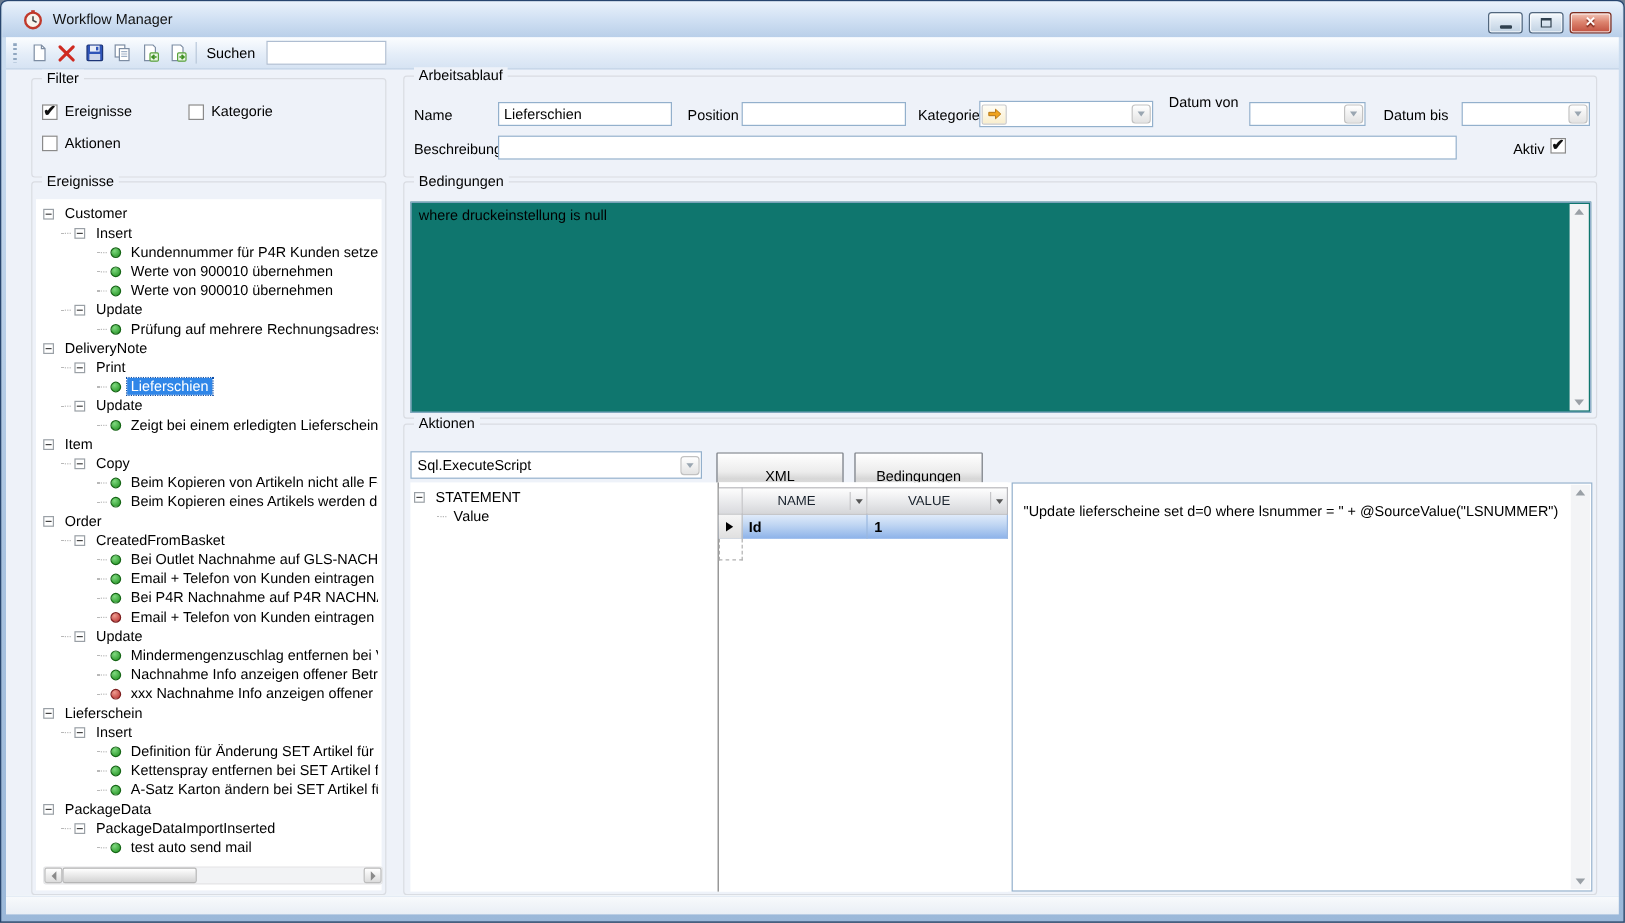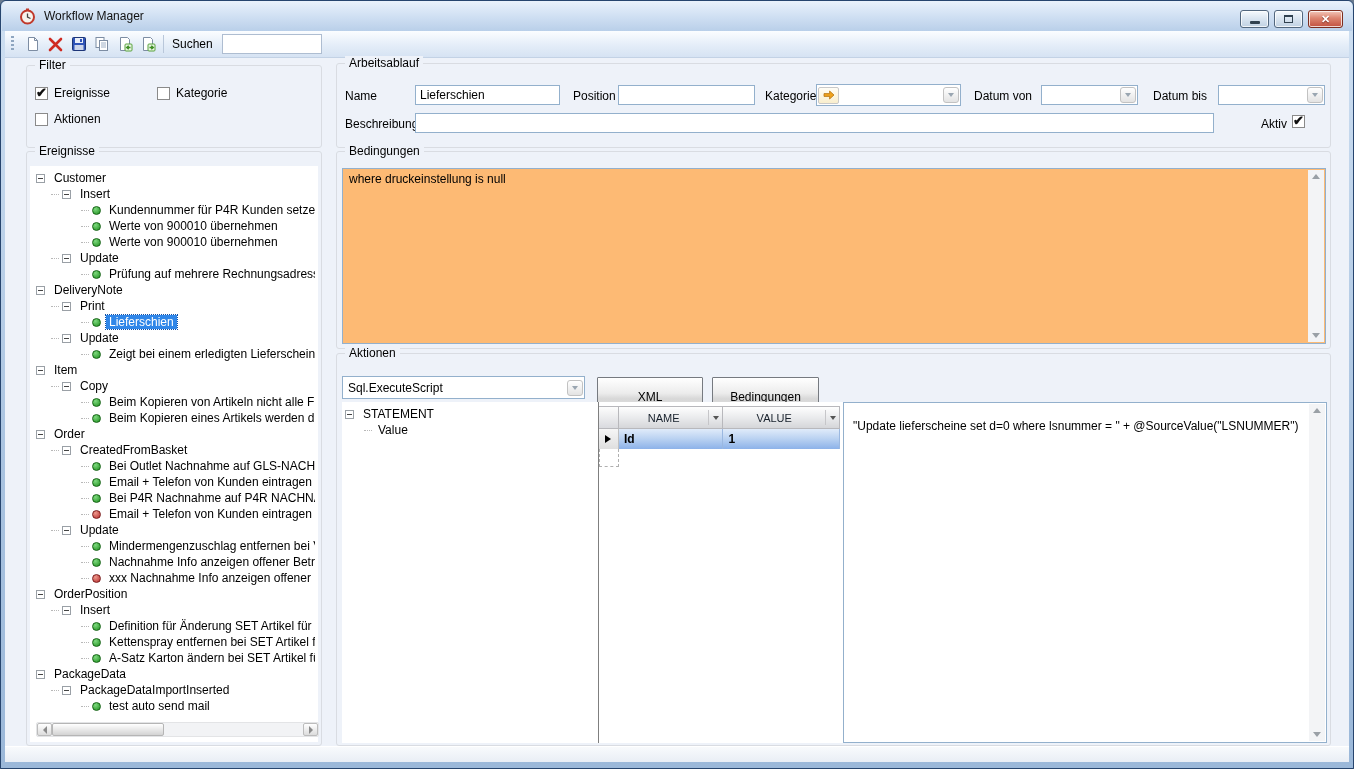--- a/index.html
+++ b/index.html
@@ -67,21 +67,21 @@
     background:linear-gradient(#fff,#dcdcdc);display:flex;align-items:center;justify-content:center;flex:0 0 15px;}
   .tri-l{border-top:4px solid transparent;border-bottom:4px solid transparent;border-right:4px solid #8a8a8a;}
   .tri-r{border-top:4px solid transparent;border-bottom:4px solid transparent;border-left:4px solid #8a8a8a;}
   .tri-u{border-left:4px solid transparent;border-right:4px solid transparent;border-bottom:5px solid #9aa0a6;}
   .tri-d{border-left:4px solid transparent;border-right:4px solid transparent;border-top:5px solid #9aa0a6;}
   .sb-thumb{width:112px;height:13px;border:1px solid #b5b5b5;border-radius:2px;background:linear-gradient(#fff,#d3d3d3);}
   .sb-fill{flex:1;}
   .vscroll{position:absolute;right:1px;top:1px;bottom:1px;width:16px;background:#f3f4f6;
     display:flex;flex-direction:column;align-items:center;justify-content:space-between;padding:4px 0;}
   
-  .textbox{position:absolute;background:#fdba74;border:1px solid #93b0cc;}
+  .textbox{position:absolute;background:#0f766e;border:1px solid #93b0cc;}
   .textbox .txt{position:absolute;left:6px;top:3px;right:22px;line-height:15px;}
   .tb-input{position:absolute;height:20px;background:#fff;border:1px solid #93b0cc;
     font-family:"Liberation Sans",sans-serif;font-size:12px;padding:0 4px;outline:none;}
   .fld-label{position:absolute;white-space:nowrap;}
   
   .combo{position:absolute;background:#fff;border:1px solid #93b0cc;display:flex;align-items:center;}
   .combo .val{flex:1;padding-left:5px;overflow:hidden;white-space:nowrap;}
   .dd{width:16px;height:16px;margin-right:1px;border:1px solid #c2c2c2;border-radius:3px;
     background:linear-gradient(#fff,#e3e3e3);display:flex;align-items:center;justify-content:center;flex:0 0 16px;}
   .dd i{border-left:3px solid transparent;border-right:3px solid transparent;border-top:4px solid #9aa6b1;}
@@ -415,21 +415,21 @@
               <span class="dot"></span>
               <span class="tree-label">xxx Nachnahme Info anzeigen offener Betra</span>
             </div>
 
             <div class="tree-row lvl0 branch">
 
               <span class="twisty">
                 <i></i>
               </span>
 
-              <span class="tree-label">OrderPosition</span>
+              <span class="tree-label">Lieferschein</span>
             </div>
 
             <div class="tree-row lvl1 branch">
               <span class="stub"></span>
               <span class="twisty">
                 <i></i>
               </span>
 
               <span class="tree-label">Insert</span>
             </div>
@@ -505,21 +505,21 @@
         <span class="orange-btn">
           <svg width="12" height="10" viewBox="0 0 12 10">
               <polygon points="1,3.6 6.6,3.6 6.6,1 11,5 6.6,9 6.6,6.4 1,6.4" fill="#f0a31e" stroke="#b57514" stroke-width="0.8"></polygon>
             </svg>
         </span>
         <span class="val"></span>
         <span class="dd">
             <i></i>
           </span>
       </div>
-      <span class="fld-label" style="left:637px;top:25px;">Datum von</span>
+      <span class="fld-label" style="left:637px;top:14px;">Datum von</span>
       <div class="combo" style="left:704px;top:21px;width:97px;height:20px;">
         <span class="val"></span>
         <span class="dd">
             <i></i>
           </span>
       </div>
       <span class="fld-label" style="left:816px;top:25px;">Datum bis</span>
       <div class="combo" style="left:881px;top:21px;width:107px;height:20px;">
         <span class="val"></span>
         <span class="dd">

